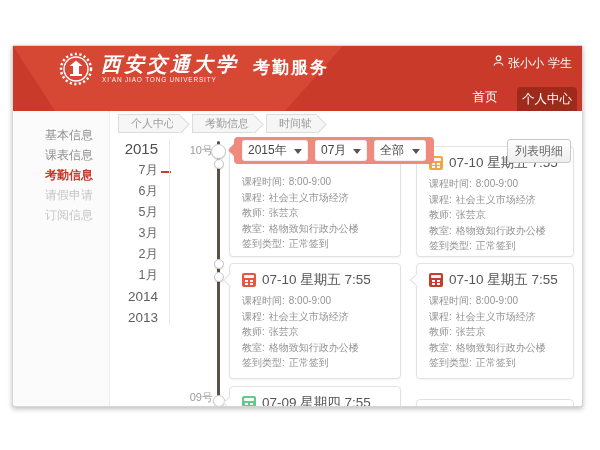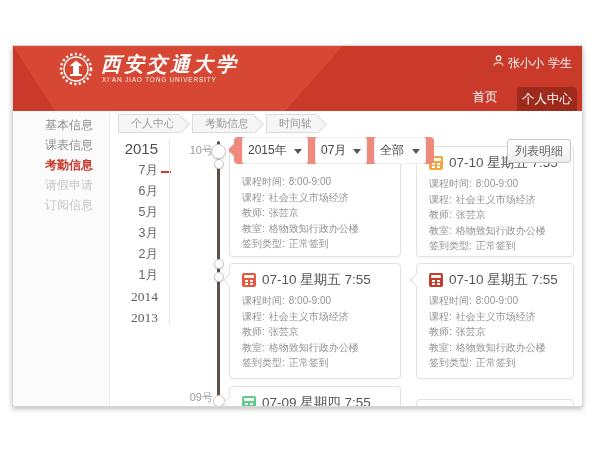--- a/index.html
+++ b/index.html
@@ -17,53 +17,53 @@
   .uni-en{position:absolute;left:89px;top:30px;color:rgba(255,255,255,.92);font-size:6.5px;letter-spacing:.8px;white-space:nowrap;}
   .app-title{position:absolute;left:240px;top:10px;color:#fff;font-size:17px;font-weight:bold;letter-spacing:2px;white-space:nowrap;}
   .user{position:absolute;top:9px;right:10px;color:#fff;font-size:12px;display:flex;align-items:flex-start;gap:4px;}
   .nav{position:absolute;bottom:0;right:72px;display:flex;gap:26px;height:22px;align-items:center;flex-direction:column;}
   .nav-item{color:#fff;font-size:12.5px;cursor:pointer;white-space:nowrap;}
   .nav-tab{position:absolute;bottom:0;right:5px;width:60px;height:24px;background:#9e2a1c;
            border-radius:4px 4px 0 0;color:#fff;font-size:12.5px;display:flex;align-items:center;
            justify-content:center;cursor:pointer;white-space:nowrap;}
   
   .body-row{display:flex;height:295px;}
-  .sidebar{width:97px;background:#fbfbfb;border-right:1px solid #ececec;padding-top:4px;box-sizing:border-box;}
+  .sidebar{width:97px;background:#fbfbfb;border-right:1px solid #ececec;padding-top:14px;box-sizing:border-box;}
   .side-item{height:20px;line-height:20px;padding-left:32px;font-size:12px;color:#8f8f8f;cursor:pointer;white-space:nowrap;}
   .side-item.active{color:#c7372a;font-weight:bold;}
   .side-item.disabled{color:#c6c6c6;}
   .main{position:relative;flex:1;background:#fff;}
   
   .crumbs{position:absolute;left:8px;top:3px;display:flex;z-index:4;}
   .crumb{position:relative;height:17px;line-height:17px;background:#f6f6f6;border:1px solid #dcdcdc;border-right:none;
          padding:0 5px 0 12px;font-size:11px;color:#999;margin-right:12px;cursor:pointer;white-space:nowrap;}
   .crumb::after{content:"";position:absolute;right:-6.5px;top:2.6px;width:12px;height:12px;background:#f6f6f6;
          border-top:1px solid #dcdcdc;border-right:1px solid #dcdcdc;transform:rotate(45deg);}
   
   .years{position:absolute;left:0;top:26px;width:48px;text-align:right;}
   .year-item{height:21px;line-height:21px;font-size:12.5px;color:#666;cursor:pointer;position:relative;white-space:nowrap;}
   .year-item.large{font-size:15px;color:#4f4f4f;height:23px;line-height:23px;}
-  .year-item.medium{font-size:13.5px;color:#5f5f5f;font-family:Liberation Serif, serif;}
+  .year-item.medium{font-size:13.5px;color:#5f5f5f;}
   .year-item.current::after{content:"";position:absolute;right:-13px;top:50%;width:10px;height:2px;background:#cf3b2c;}
   .years-sep{position:absolute;left:59px;top:28px;width:1px;height:186px;background:#e9e9e9;}
   .day-marker{position:absolute;left:72px;width:31px;text-align:right;font-size:11px;color:#9b9b9b;}
   .dm1{top:32px;} .dm2{top:279px;}
   .tl-line{position:absolute;left:107px;top:30px;width:3px;height:265px;background:#5e4f47;border-radius:2px;}
   .node{position:absolute;background:#fff;border:1px solid #c9c9c9;border-radius:50%;box-shadow:0 1px 1px rgba(0,0,0,.15);z-index:2;}
   .n1{left:101px;top:33px;width:13px;height:13px;}
   .n2{left:104px;top:48px;width:8px;height:8px;}
   .n3{left:104px;top:148px;width:8px;height:8px;}
   .n4{left:104px;top:161px;width:8px;height:8px;}
   .n5{left:103px;top:284px;width:10px;height:10px;}
   
   .filter-bubble{position:absolute;left:124px;top:26px;height:27px;background:#ef8b7d;border-radius:4px;
                  display:flex;align-items:center;padding:0 8px;gap:7px;z-index:6;}
   .filter-bubble::before{content:"";position:absolute;left:-4px;top:8px;width:10px;height:10px;background:#ef8b7d;
                  transform:rotate(45deg);border-radius:2px;}
-  .fselect{height:27px;background:#fff;border-radius:3px;display:flex;align-items:center;justify-content:space-between;
+  .fselect{height:21px;background:#fff;border-radius:3px;display:flex;align-items:center;justify-content:space-between;
            padding:0 6px;font-size:12px;color:#444;cursor:pointer;box-sizing:border-box;
            box-shadow:inset 0 0 0 1px rgba(0,0,0,.06);}
   .fselect:nth-of-type(1){width:66px;} .fselect:nth-of-type(2){width:52px;}
   .fselect:nth-of-type(3){width:52px;} .fselect:nth-of-type(4){width:64px;}
   .caret{width:0;height:0;border:4px solid transparent;border-top:5px solid #555;margin-top:5px;}
   .list-btn{position:absolute;left:397px;top:28px;width:62px;height:22px;background:linear-gradient(#ffffff,#eeeeee);
             border:1px solid #c8c8c8;border-radius:3px;font-size:12px;color:#666;display:flex;align-items:center;
             justify-content:center;z-index:6;cursor:pointer;white-space:nowrap;}
   
   .card{position:absolute;background:#fff;border:1px solid #e2e2e2;border-radius:4px;
@@ -96,20 +96,21 @@
       <svg width="34" height="34" viewBox="0 0 34 34">
         <circle cx="17" cy="17" r="15" fill="none" stroke="#fff" stroke-width="2.5" stroke-dasharray="2.2 2.4"></circle>
         <circle cx="17" cy="17" r="12" fill="none" stroke="#fff" stroke-width="1.4"></circle>
         <path d="M10.5 14 L17 8.5 L23.5 14 Z" fill="#fff"></path>
         <rect x="14" y="14" width="6" height="8" fill="#fff"></rect>
         <rect x="11" y="22" width="12" height="2" fill="#fff"></rect>
       </svg>
     </div>
     <div class="uni-cn">西安交通大学</div>
     <div class="uni-en">XI'AN JIAO TONG UNIVERSITY</div>
+    <div class="app-title">考勤服务</div>
     <div class="user">
       <svg width="11" height="11" viewBox="0 0 11 11">
         <circle cx="5.5" cy="3.2" r="2.3" fill="none" stroke="#fff" stroke-width="1.2"></circle>
         <path d="M1.2 10.5 C1.2 6.8 9.8 6.8 9.8 10.5" fill="none" stroke="#fff" stroke-width="1.2"></path>
       </svg>
       <span>张小小</span>
       <span>学生</span>
     </div>
     <div class="nav">
         <span class="nav-item">首页</span>

